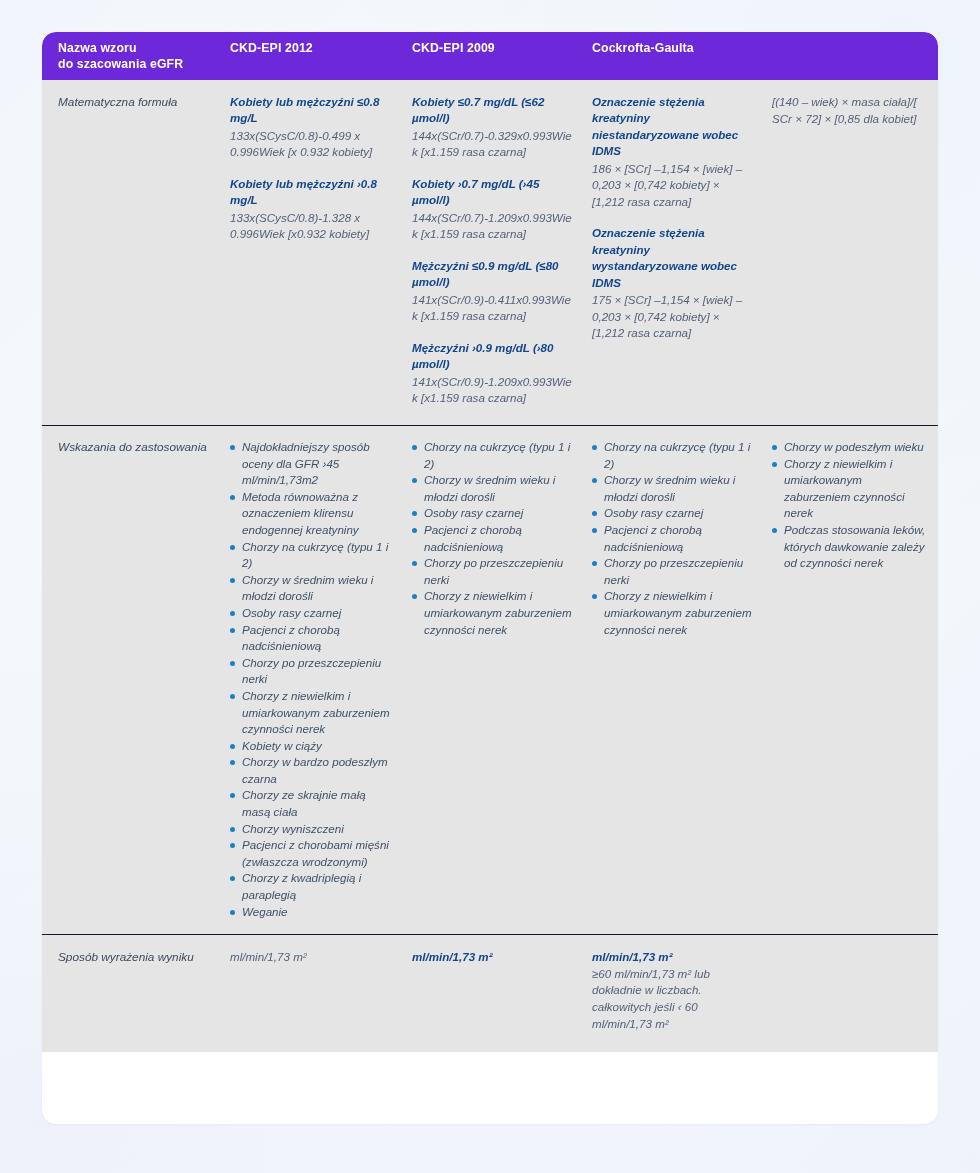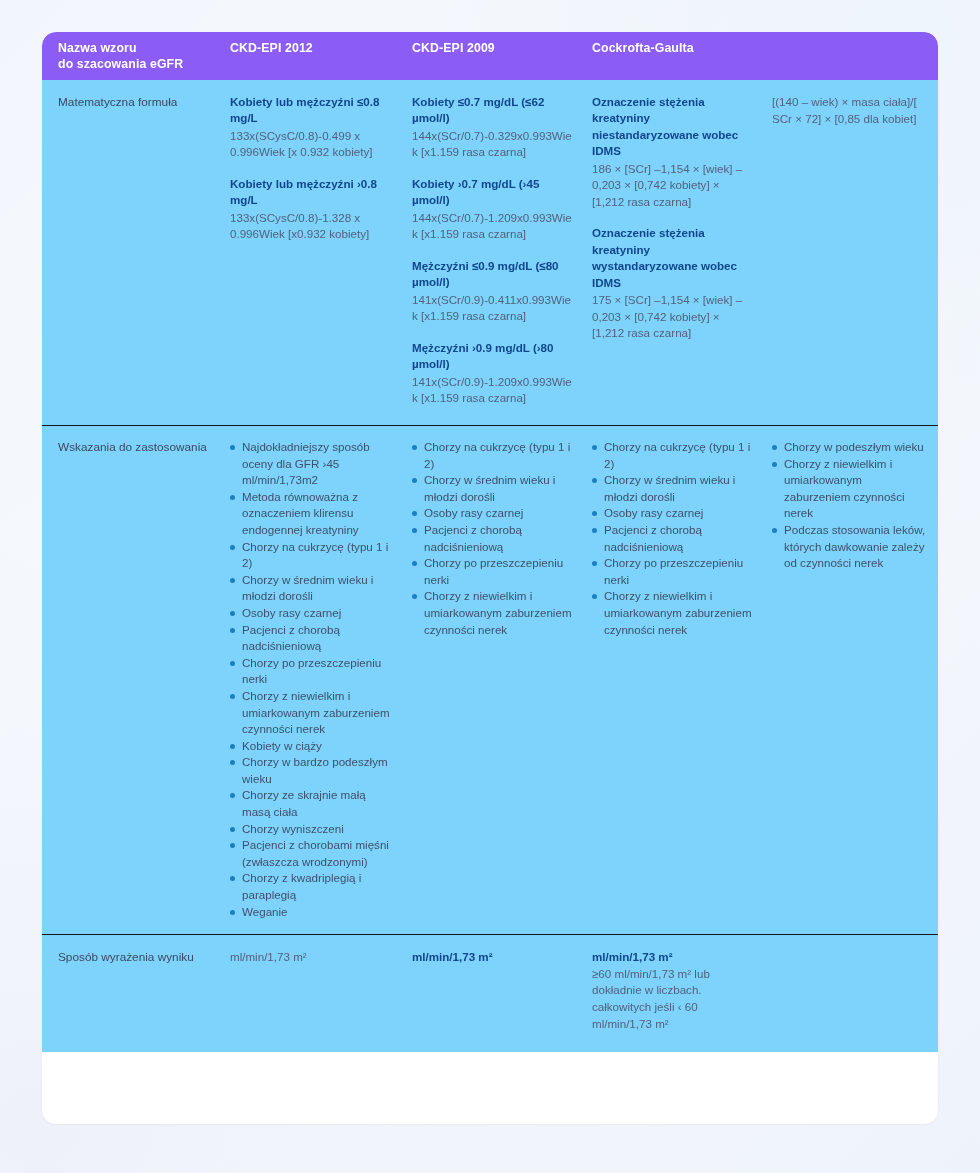--- a/index.html
+++ b/index.html
@@ -26,39 +26,39 @@
 
   
   .c0 { width: 180px; flex: 0 0 180px; }
   .c1 { width: 182px; flex: 0 0 182px; }
   .c2 { width: 180px; flex: 0 0 180px; }
   .c3 { width: 180px; flex: 0 0 180px; }
   .c4 { width: 174px; flex: 0 0 174px; }
 
   
   #table-header {
-    background: #8b5cf6;
+    background: #6d28d9;
     border-radius: 14px 14px 0 0;
     height: 48px;
   }
   #table-header .cell {
     color: #ffffff;
     font-size: 12.3px;
     font-weight: 700;
     line-height: 16px;
     padding: 8px 14px 8px 16px;
     letter-spacing: 0.01em;
   }
   #table-header .cell.c1,
   #table-header .cell.c2,
   #table-header .cell.c3,
   #table-header .cell.c4 { padding-left: 8px; }
 
   
-  .body-row { background:#7dd3fc; }
+  .body-row { background:#e5e5e5;font-style:italic; }
   .body-row + .body-row { border-top: 1px solid #0f172a; }
   .body-row .cell {
     padding: 14px 14px 16px 16px;
     font-size: 11.6px;
     line-height: 16.6px;
     color: #3b4a5e;
   }
   .body-row .cell.c1,
   .body-row .cell.c2,
   .body-row .cell.c3,
@@ -204,21 +204,21 @@
       <ul class="bullets">
         <li>Najdokładniejszy sposób oceny dla GFR ›45 ml/min/1,73m2</li>
         <li>Metoda równoważna z oznaczeniem klirensu endogennej kreatyniny</li>
         <li>Chorzy na cukrzycę (typu 1 i 2)</li>
         <li>Chorzy w średnim wieku i młodzi dorośli</li>
         <li>Osoby rasy czarnej</li>
         <li>Pacjenci z chorobą nadciśnieniową</li>
         <li>Chorzy po przeszczepieniu nerki</li>
         <li>Chorzy z niewielkim i umiarkowanym zaburzeniem czynności nerek</li>
         <li>Kobiety w ciąży</li>
-        <li>Chorzy w bardzo podeszłym wieku</li>
+        <li>Chorzy w bardzo podeszłym czarna</li>
         <li>Chorzy ze skrajnie małą masą ciała</li>
         <li>Chorzy wyniszczeni</li>
         <li>Pacjenci z chorobami mięśni (zwłaszcza wrodzonymi)</li>
         <li>Chorzy z kwadriplegią i paraplegią</li>
         <li>Weganie</li>
       </ul>
     </div>
 
     <div class="cell c2">
       <ul class="bullets">

